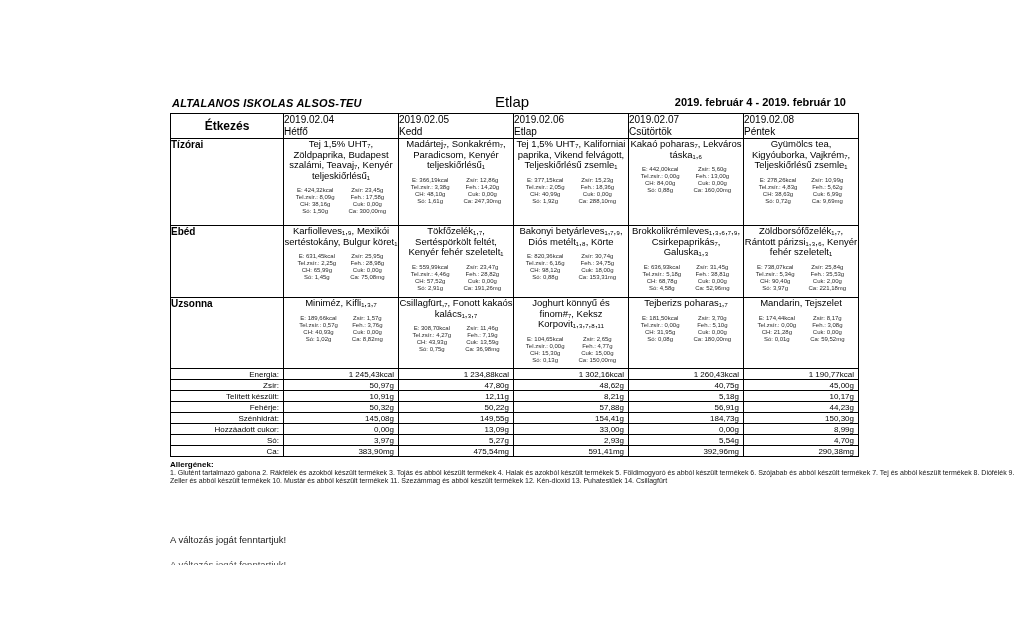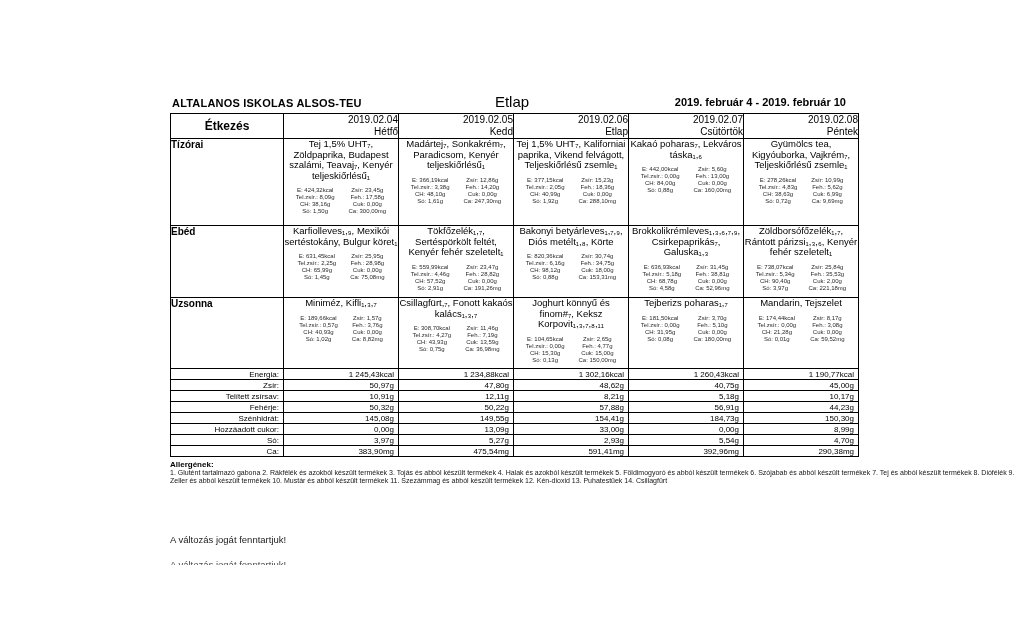--- a/index.html
+++ b/index.html
@@ -3,30 +3,30 @@
 <meta charset="utf-8">
 <style>
   html,body{margin:0;padding:0;}
   body{
     width:1024px;height:640px;background:#ffffff;overflow:hidden;
     font-family:"Liberation Sans","DejaVu Sans",sans-serif;color:#000;
     -webkit-font-smoothing:antialiased;
   }
   .doc{position:absolute;left:170px;top:93px;width:688px;}
   .doc-header{position:relative;height:20px;}
-  .school{position:absolute;left:2px;top:4px;font-size:11px;font-weight:600;letter-spacing:.2px;}
+  .school{position:absolute;left:2px;top:4px;font-size:11px;font-weight:600;letter-spacing:.2px;font-style:italic;}
   .title{position:absolute;left:0;right:4px;top:0;text-align:center;font-size:15px;}
   .dates{position:absolute;right:12px;top:3px;font-size:11px;font-weight:bold;}
 
   table.menu{border-collapse:collapse;table-layout:fixed;width:688px;}
   table.menu td,table.menu th{border:1px solid #000;padding:0;overflow:hidden;}
 
   th.etkezes{font-size:12px;font-weight:bold;text-align:center;vertical-align:middle;}
   td.day-head{text-align:center;vertical-align:middle;}
-  .day-date,.day-name{font-size:10px;line-height:12px;text-align:right;font-weight:normal;}
+  .day-date,.day-name{font-size:10px;line-height:12px;text-align:left;font-weight:normal;}
 
   td.meal-label{font-weight:bold;font-size:10px;text-align:left;vertical-align:top;padding-top:2px;}
   td.meal-cell{vertical-align:top;padding:2px 2px 1px 2px;}
   .meal-name{text-align:center;font-size:9.5px;line-height:10.5px;}
   .nutri{margin-top:6px;display:flex;justify-content:center;gap:14px;font-size:6px;line-height:7px;color:#2b2b2b;}
   .nutri > div{white-space:pre-line;text-align:center;}
 
   tr.sumrow td{font-size:8px;line-height:9px;height:10px;text-align:right;padding-right:4px;margin-top:32px;}
 
   .allergens{margin-top:3px;width:850px;}
@@ -299,21 +299,21 @@
     </tr>
     <tr class="sumrow">
       <td>Zsír:</td>
       <td>50,97g</td>
       <td>47,80g</td>
       <td>48,62g</td>
       <td>40,75g</td>
       <td>45,00g</td>
     </tr>
     <tr class="sumrow">
-      <td>Telített zsírsav:</td>
+      <td>Telített készült:</td>
       <td>10,91g</td>
       <td>12,11g</td>
       <td>8,21g</td>
       <td>5,18g</td>
       <td>10,17g</td>
     </tr>
     <tr class="sumrow">
       <td>Fehérje:</td>
       <td>50,32g</td>
       <td>50,22g</td>

